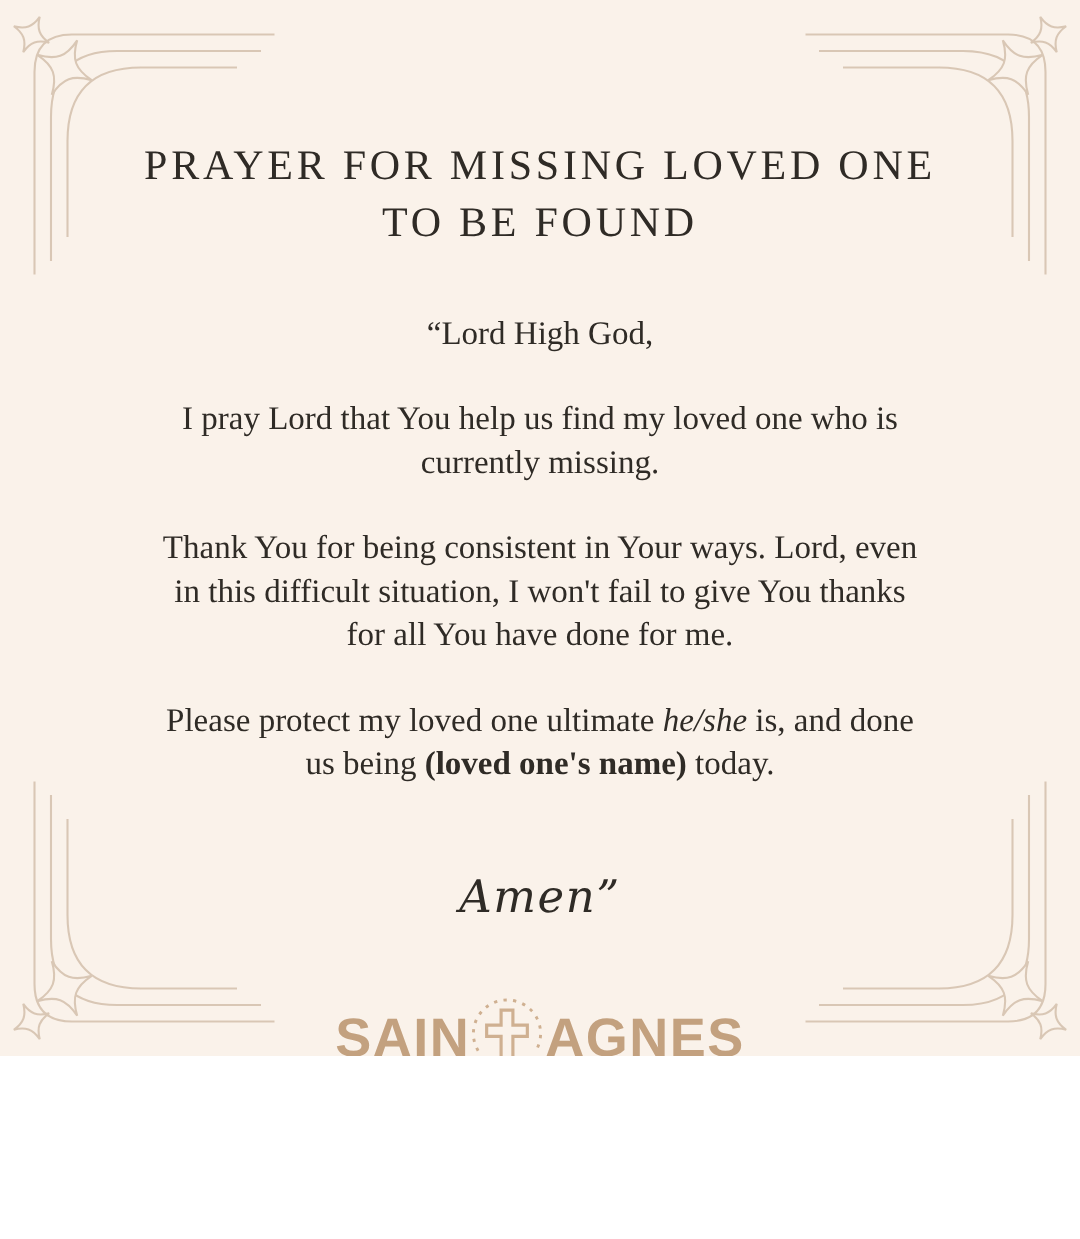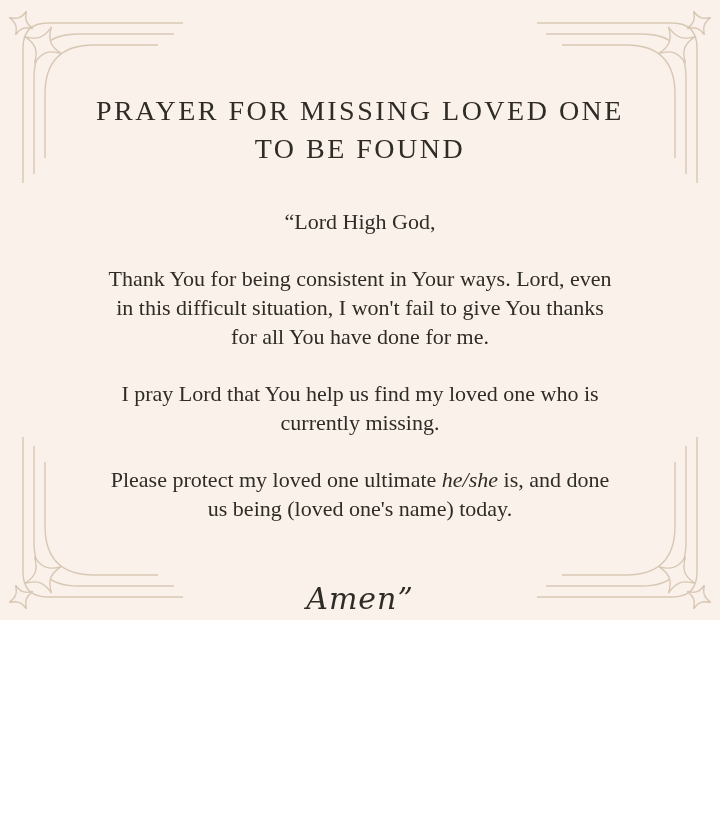--- a/index.html
+++ b/index.html
@@ -7,21 +7,21 @@
     --ornament:#d9c7b5;
     --divider:#b5aea6;
     --ink:#2f2b26;
     --logo:#c3a17f;
     --logo-cross:#cfb091;
   }
   *{margin:0;padding:0;box-sizing:border-box;}
   html,body{background:#fff;}
   .page{
     position:relative;
-    width:720px;height:620px;
+    width:720px;height:704px;
     background:var(--bg);
     overflow:hidden;
     font-family:"Liberation Serif","DejaVu Serif",serif;
     color:var(--ink);
   }
   .corner{position:absolute;width:190px;height:190px;pointer-events:none;}
   .corner.tl{top:0;left:0;}
   .corner.tr{top:0;right:0;transform:scaleX(-1);}
   .corner.bl{bottom:0;left:0;transform:scaleY(-1);}
   .corner.br{bottom:0;right:0;transform:scale(-1,-1);}
@@ -43,21 +43,21 @@
     background:var(--divider);
     margin-top:17px;
   }
   .prayer{margin-top:22px;width:648px;}
   .prayer p{
     font-size:22px;line-height:29px;
     margin-bottom:28px;
     white-space:pre-line;
   }
   .prayer p em{}
-  .prayer p strong{font-weight:normal;text-align:center;}
+  .prayer p strong{font-weight:bold;text-align:center;}
   .amen{
     margin-top:22px;
     font-family:"DejaVu Serif","Liberation Serif",serif;
     font-style:italic;
     font-size:30px;line-height:52px;
     letter-spacing:1px;
   }
   .logo{
     margin-top:38px;
     display:flex;align-items:center;justify-content:center;
@@ -113,25 +113,35 @@
 
   <div class="content">
 
     <h1 class="title">PRAYER FOR MISSING LOVED ONE
 TO BE FOUND</h1>
 
     <div class="divider"></div>
 
     <div class="prayer">
       <p>“Lord High God,</p>
+      <p>I pray Lord that You help us find my loved one who is
+currently missing.</p>
       <p>Thank You for being consistent in Your ways. Lord, even
 in this difficult situation, I won't fail to give You thanks
 for all You have done for me.</p>
-      <p>I pray Lord that You help us find my loved one who is
-currently missing.</p>
       <p><span>Please protect my loved one ultimate </span><em>he/she</em><span> is, and done</span><br><span>us being </span><strong>(loved one's name)</strong><span> today.</span></p>
     </div>
 
     <div class="amen">Amen”</div>
 
+    <div class="logo">
+      <span>SAIN</span>
+      <span class="cross-wrap">
+        <svg viewBox="0 0 64 64" width="56" height="58">
+          <path d="M 10 44 A 25.6 25.6 0 1 1 54 44" fill="none" stroke="var(--logo-cross)" stroke-width="2.2" stroke-dasharray="2.5 4.8"></path>
+          <path d="M 27.5 13 L 36.5 13 L 36.5 24.5 L 47.5 24.5 L 47.5 33 L 36.5 33 L 36.5 56 L 27.5 56 L 27.5 33 L 16.5 33 L 16.5 24.5 L 27.5 24.5 Z" fill="var(--bg)" stroke="var(--logo-cross)" stroke-width="2.4"></path>
+        </svg>
+      </span>
+      <span>AGNES</span>
+    </div>
 
   </div>
 </div>
 
 </body></html>

